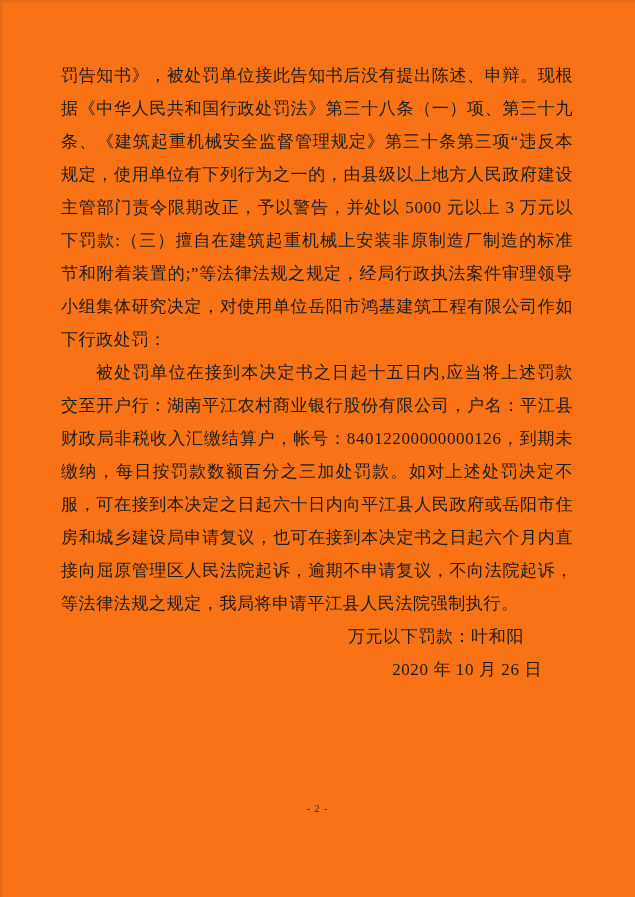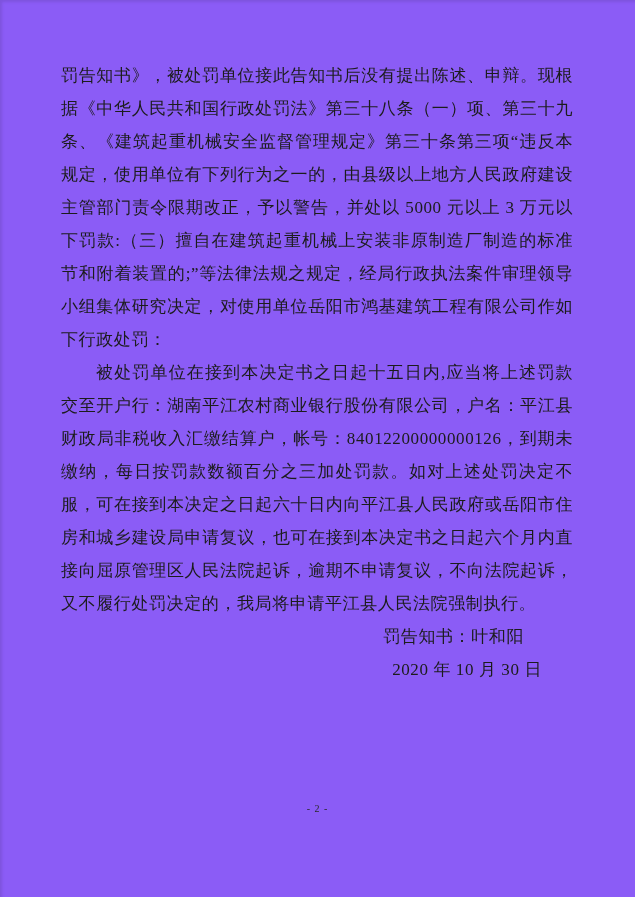--- a/index.html
+++ b/index.html
@@ -5,21 +5,21 @@
   html, body {
     margin: 0;
     padding: 0;
     background: #ffffff;
   }
   .page {
     position: relative;
     width: 635px;
     height: 897px;
     margin: 0 auto;
-    background: #8b5cf6;
+    background: #f97316;
     overflow: hidden;
     font-family: "Liberation Serif", "DejaVu Serif", serif;
     color: #1c1c1c;
     
     box-shadow: inset 3px 3px 3px -1px rgba(0,0,0,0.10);
   }
   .content {
     position: absolute;
     left: 61px;
     width: 512px;
@@ -60,20 +60,20 @@
     letter-spacing: 1px;
     color: #2a2a2a;
   }
 </style>
 </head>
 <body>
 
 <div class="page">
   <div class="content">
     <p class="par">罚告知书》，被处罚单位接此告知书后没有提出陈述、申辩。现根据《中华人民共和国行政处罚法》第三十八条（一）项、第三十九条、《建筑起重机械安全监督管理规定》第三十条第三项“违反本规定，使用单位有下列行为之一的，由县级以上地方人民政府建设主管部门责令限期改正，予以警告，并处以 5000 元以上 3 万元以下罚款:（三）擅自在建筑起重机械上安装非原制造厂制造的标准节和附着装置的;”等法律法规之规定，经局行政执法案件审理领导小组集体研究决定，对使用单位岳阳市鸿基建筑工程有限公司作如下行政处罚：</p>
-    <p class="par indent">被处罚单位在接到本决定书之日起十五日内,应当将上述罚款交至开户行：湖南平江农村商业银行股份有限公司，户名：平江县财政局非税收入汇缴结算户，帐号：84012200000000126，到期未缴纳，每日按罚款数额百分之三加处罚款。如对上述处罚决定不服，可在接到本决定之日起六十日内向平江县人民政府或岳阳市住房和城乡建设局申请复议，也可在接到本决定书之日起六个月内直接向屈原管理区人民法院起诉，逾期不申请复议，不向法院起诉，又不履行处罚决定的，我局将申请平江县人民法院强制执行。</p>
+    <p class="par indent">被处罚单位在接到本决定书之日起十五日内,应当将上述罚款交至开户行：湖南平江农村商业银行股份有限公司，户名：平江县财政局非税收入汇缴结算户，帐号：84012200000000126，到期未缴纳，每日按罚款数额百分之三加处罚款。如对上述处罚决定不服，可在接到本决定之日起六十日内向平江县人民政府或岳阳市住房和城乡建设局申请复议，也可在接到本决定书之日起六个月内直接向屈原管理区人民法院起诉，逾期不申请复议，不向法院起诉，等法律法规之规定，我局将申请平江县人民法院强制执行。</p>
     <div class="sig-line name">
-      <span>罚告知书：</span><span>叶和阳</span>
+      <span>万元以下罚款：</span><span>叶和阳</span>
     </div>
-    <div class="sig-line date">2020 年 10 月 30 日</div>
+    <div class="sig-line date">2020 年 10 月 26 日</div>
   </div>
   <div class="page-number">- 2 -</div>
 </div>
 
 </body></html>

